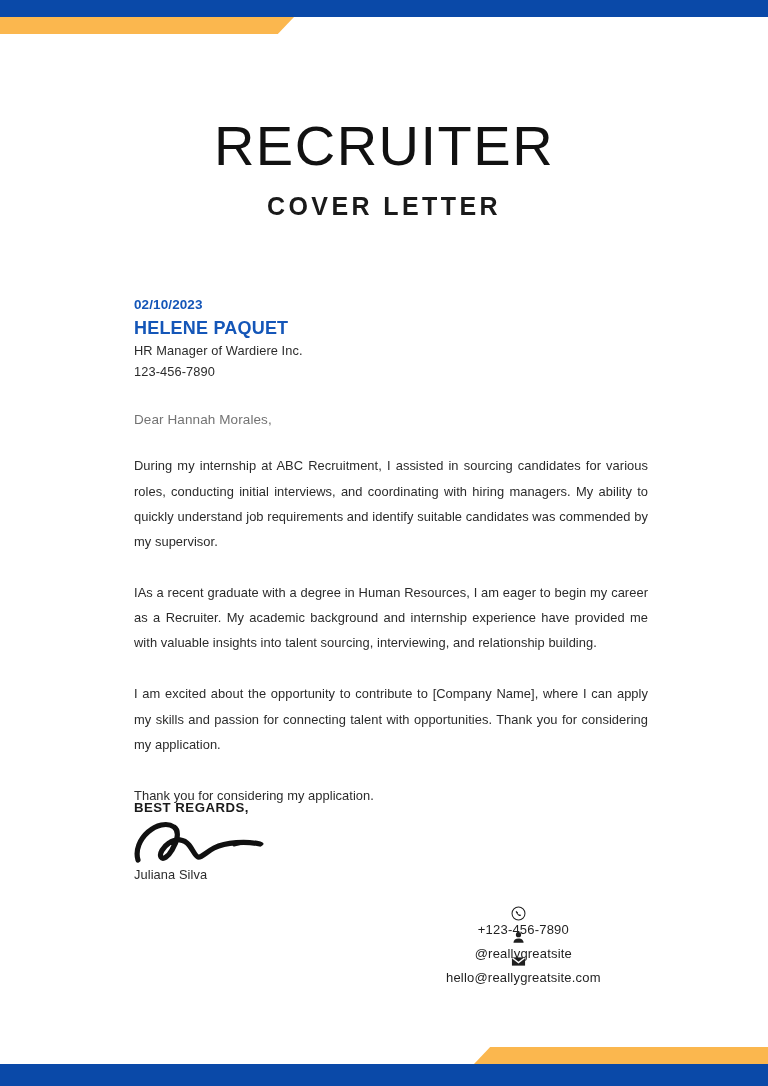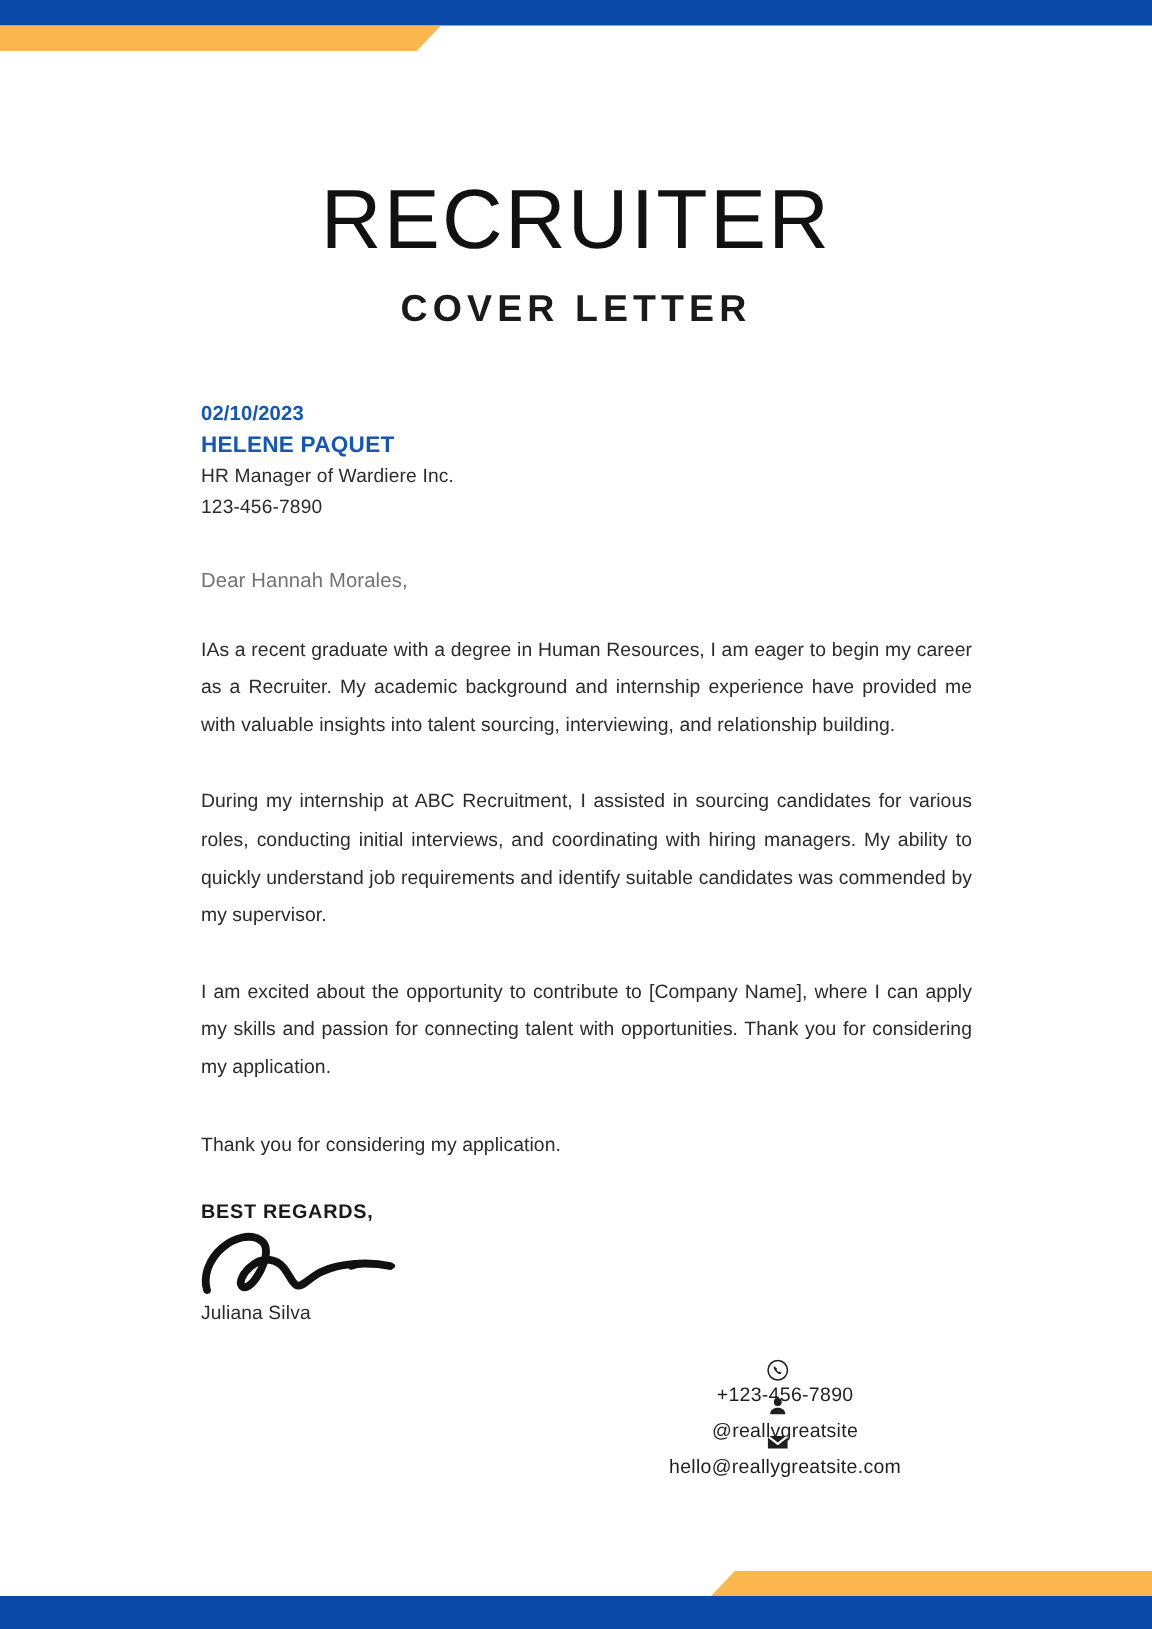--- a/index.html
+++ b/index.html
@@ -69,33 +69,33 @@
     font-weight: 700;
     letter-spacing: 3.4px;
     color: #1a1a1a;
     margin: 20px 0 0 0;
     line-height: 1;
   }
 
   
   .letter {
     position: absolute;
-    top: 266px;
+    top: 295px;
     left: 134px;
     width: 514px;
   }
   .meta-date {
     font-size: 13.5px;
     font-weight: 700;
     color: #1456b8;
     line-height: 1.45;
     letter-spacing: 0.1px;
   }
   .meta-name {
-    font-size: 15px;
+    font-size: 18px;
     font-weight: 700;
     color: #1456b8;
     line-height: 1.45;
     letter-spacing: 0.2px;
   }
   .meta-address {
     font-size: 12.8px;
     color: #2b2b2b;
     line-height: 1.63;
     letter-spacing: 0.1px;
@@ -186,22 +186,22 @@
   <div class="meta-date">02/10/2023</div>
   <div class="meta-name">HELENE PAQUET</div>
 
   <div class="meta-address">
     <div>HR Manager of Wardiere Inc.</div>
     <div>123-456-7890</div>
   </div>
 
   <div class="salutation">Dear Hannah Morales,</div>
 
+  <p class="para">During my internship at ABC Recruitment, I assisted in sourcing candidates for various roles, conducting initial interviews, and coordinating with hiring managers. My ability to quickly understand job requirements and identify suitable candidates was commended by my supervisor.</p>
   <p class="para">IAs a recent graduate with a degree in Human Resources, I am eager to begin my career as a Recruiter. My academic background and internship experience have provided me with valuable insights into talent sourcing, interviewing, and relationship building.</p>
-  <p class="para">During my internship at ABC Recruitment, I assisted in sourcing candidates for various roles, conducting initial interviews, and coordinating with hiring managers. My ability to quickly understand job requirements and identify suitable candidates was commended by my supervisor.</p>
   <p class="para">I am excited about the opportunity to contribute to [Company Name], where I can apply my skills and passion for connecting talent with opportunities. Thank you for considering my application.</p>
   <p class="para last">Thank you for considering my application.</p>
 </div>
 
 <div class="signoff">
   <div class="signoff-label">BEST REGARDS,</div>
   <div class="signature-mark">
     <svg width="200" height="46" viewBox="0 0 200 46" fill="none" xmlns="http://www.w3.org/2000/svg">
       <path d="M4 41 C1 31 6 20 14 13 C22 6 33 3 40 8 C46 12 43 23 38 31 C34 38 29 41 27 38 C25 35 29 28 35 24 C42 19 50 20 55 26 C59 31 61 37 64 38 C68 39 72 33 80 29 C92 23 112 22 126 25" stroke="#111111" stroke-width="5.2" stroke-linecap="round" stroke-linejoin="round"></path>
       <path d="M100 26 C110 23 120 23 128 25" stroke="#111111" stroke-width="3" stroke-linecap="round"></path>

